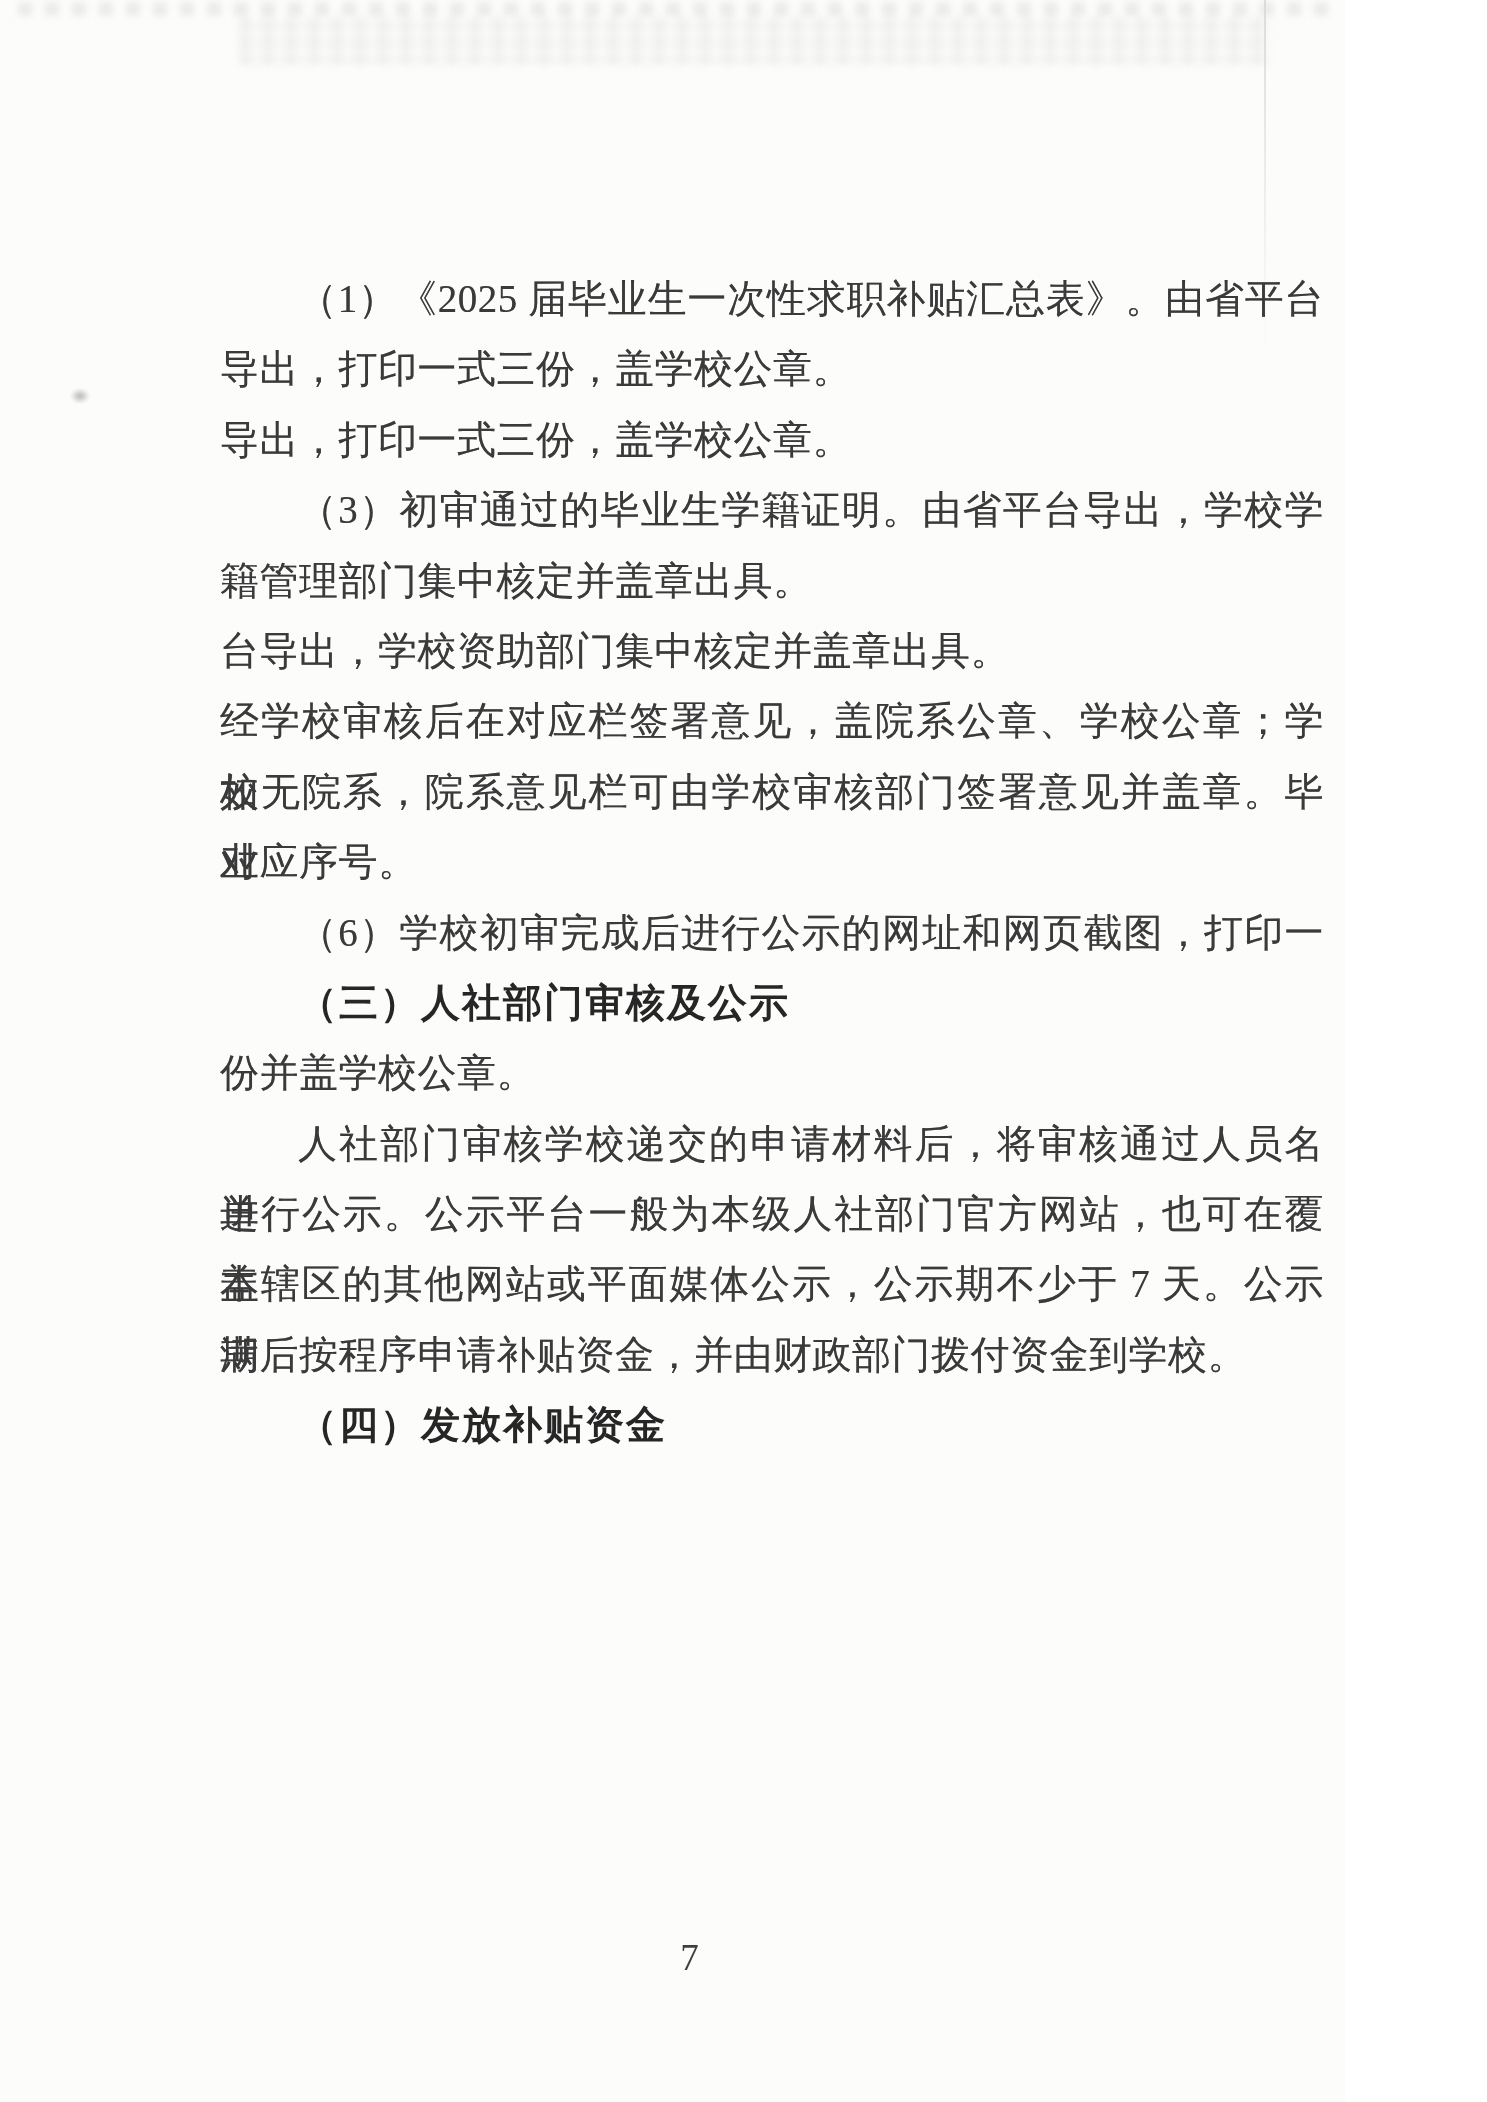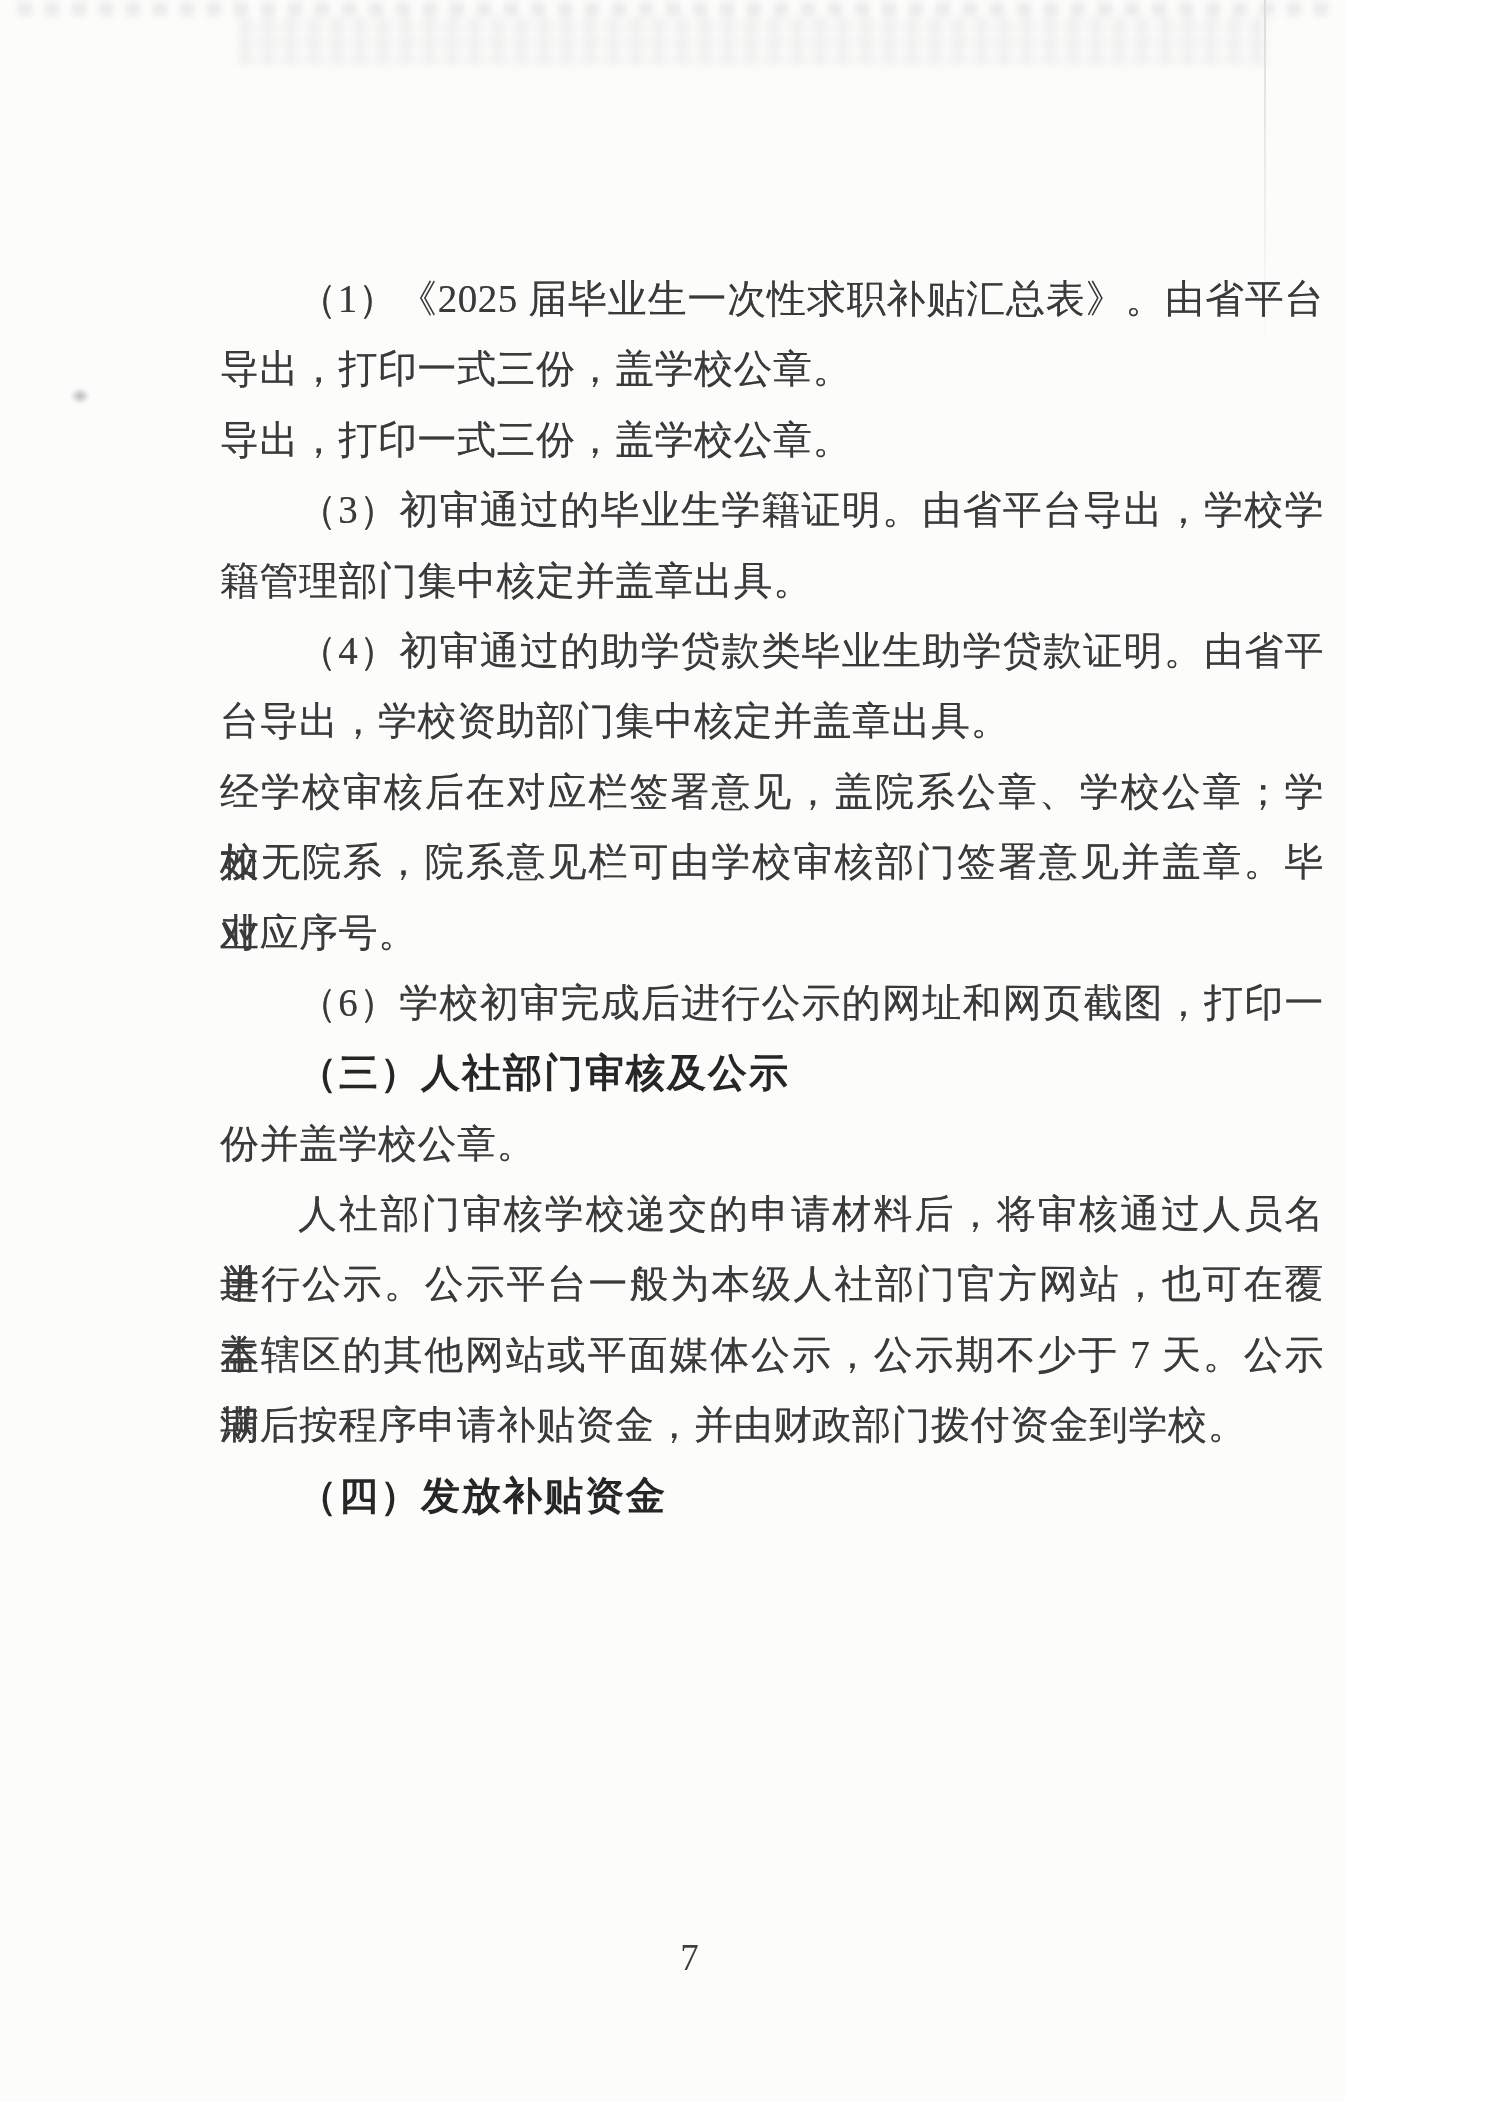--- a/index.html
+++ b/index.html
@@ -90,21 +90,20 @@
   <div class="bleed2"></div>
   <div class="crease"></div>
   <div class="smudge"></div>
 
   <main class="textblock">
     <p class="line indent justify">（1）《2025 届毕业生一次性求职补贴汇总表》。由省平台</p>
     <p class="line">导出，打印一式三份，盖学校公章。</p>
     <p class="line">导出，打印一式三份，盖学校公章。</p>
     <p class="line indent justify">（3）初审通过的毕业生学籍证明。由省平台导出，学校学</p>
     <p class="line">籍管理部门集中核定并盖章出具。</p>
-    <p class="line indent justify">（4）初审通过的助学贷款类毕业生助学贷款证明。由省平</p>
     <p class="line">台导出，学校资助部门集中核定并盖章出具。</p>
     <p class="line justify">经学校审核后在对应栏签署意见，盖院系公章、学校公章；学校</p>
     <p class="line justify">如无院系，院系意见栏可由学校审核部门签署意见并盖章。毕业</p>
     <p class="line">对应序号。</p>
     <p class="line indent justify">（6）学校初审完成后进行公示的网址和网页截图，打印一</p>
     <p class="line indent heading">（三）人社部门审核及公示</p>
     <p class="line">份并盖学校公章。</p>
     <p class="line indent justify">人社部门审核学校递交的申请材料后，将审核通过人员名单</p>
     <p class="line justify">进行公示。公示平台一般为本级人社部门官方网站，也可在覆盖</p>
     <p class="line justify">本辖区的其他网站或平面媒体公示，公示期不少于 7 天。公示期</p>

